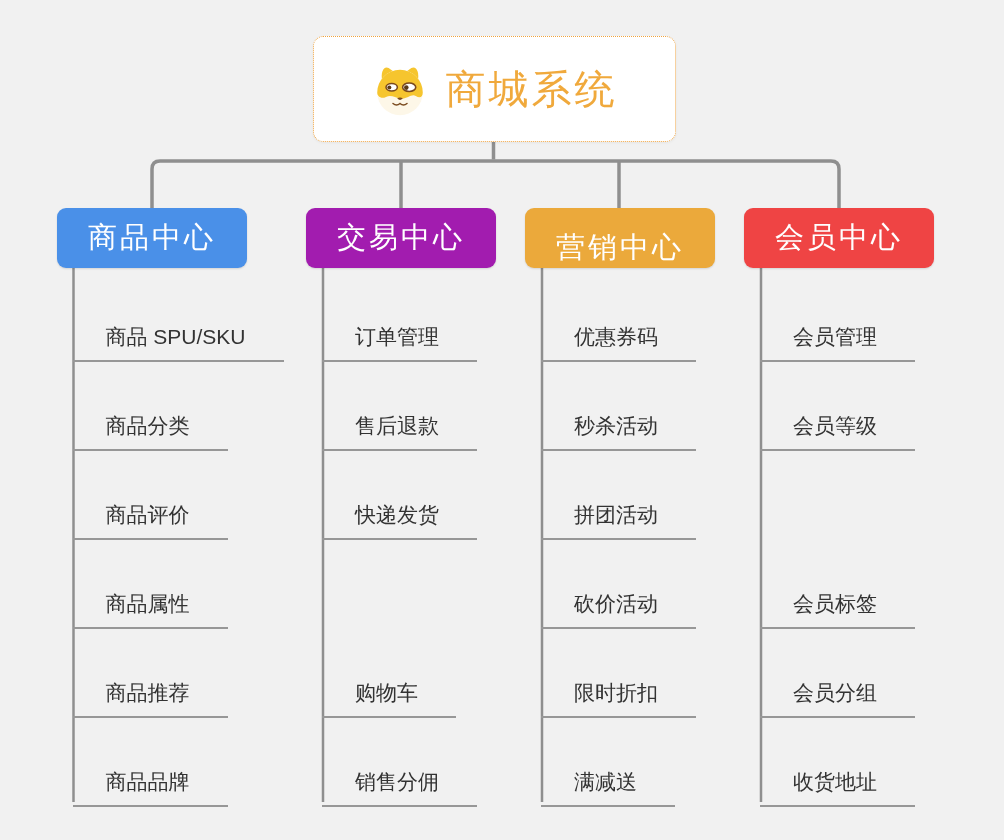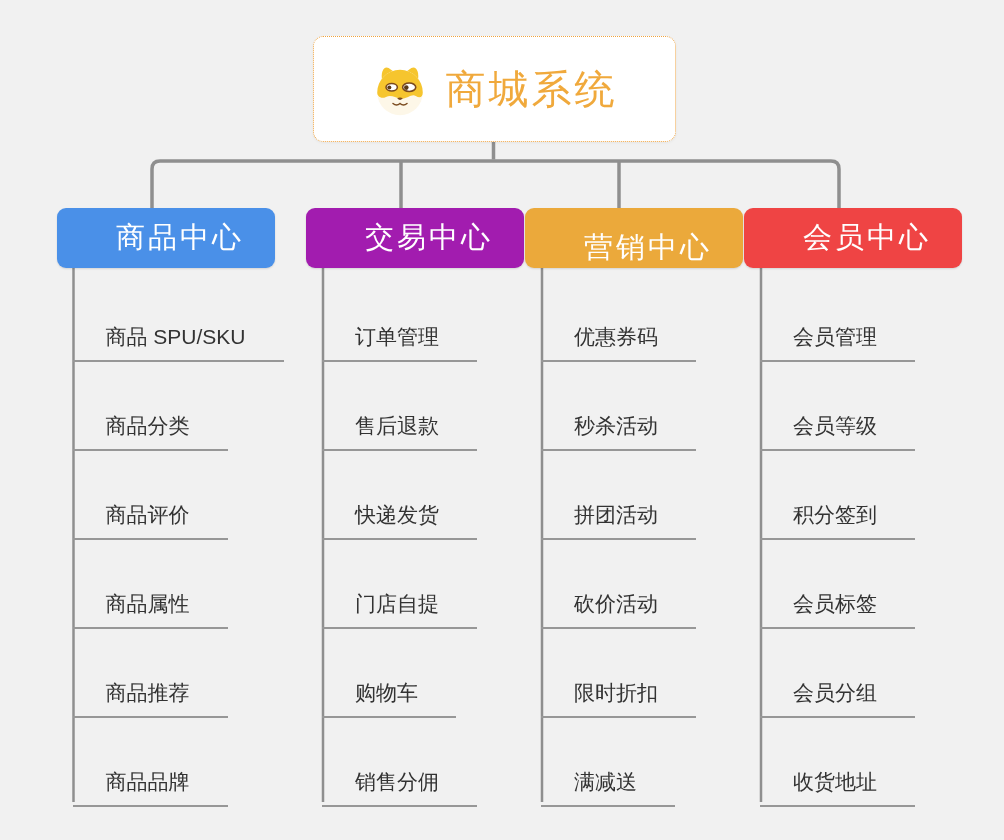--- a/index.html
+++ b/index.html
@@ -33,21 +33,20 @@
   .branch{
     position:absolute;top:208px;height:60px;width:190px;
     border-radius:9px;
     display:flex;align-items:center;justify-content:center;
     color:#ffffff;
     font-size:29px;
     letter-spacing:3px;
     z-index:2;cursor:pointer;
     box-shadow:0 1px 2px rgba(0,0,0,0.12);
     white-space:nowrap;
-    padding-left:28px;
   }
 
   .topic{
     position:absolute;height:36px;
     border-bottom:2px solid #979797;
     display:flex;align-items:center;
     padding:0 38px 5px 33px;
     font-size:21px;color:#333333;
     white-space:nowrap;
     z-index:1;cursor:pointer;
@@ -131,23 +130,20 @@
 
   <div class="topic" style="left:322px;top:319px">
       <span>订单管理</span>
     </div>
   <div class="topic" style="left:322px;top:408px">
       <span>售后退款</span>
     </div>
   <div class="topic" style="left:322px;top:497px">
       <span>快递发货</span>
     </div>
-  <div class="topic" style="left:322px;top:586px">
-      <span>门店自提</span>
-    </div>
   <div class="topic" style="left:322px;top:675px">
       <span>购物车</span>
     </div>
   <div class="topic" style="left:322px;top:764px">
       <span>销售分佣</span>
     </div>
 
   <div class="topic" style="left:541px;top:319px">
       <span>优惠券码</span>
     </div>
@@ -166,23 +162,20 @@
   <div class="topic" style="left:541px;top:764px">
       <span>满减送</span>
     </div>
 
   <div class="topic" style="left:760px;top:319px">
       <span>会员管理</span>
     </div>
   <div class="topic" style="left:760px;top:408px">
       <span>会员等级</span>
     </div>
-  <div class="topic" style="left:760px;top:497px">
-      <span>积分签到</span>
-    </div>
   <div class="topic" style="left:760px;top:586px">
       <span>会员标签</span>
     </div>
   <div class="topic" style="left:760px;top:675px">
       <span>会员分组</span>
     </div>
   <div class="topic" style="left:760px;top:764px">
       <span>收货地址</span>
     </div>
 

